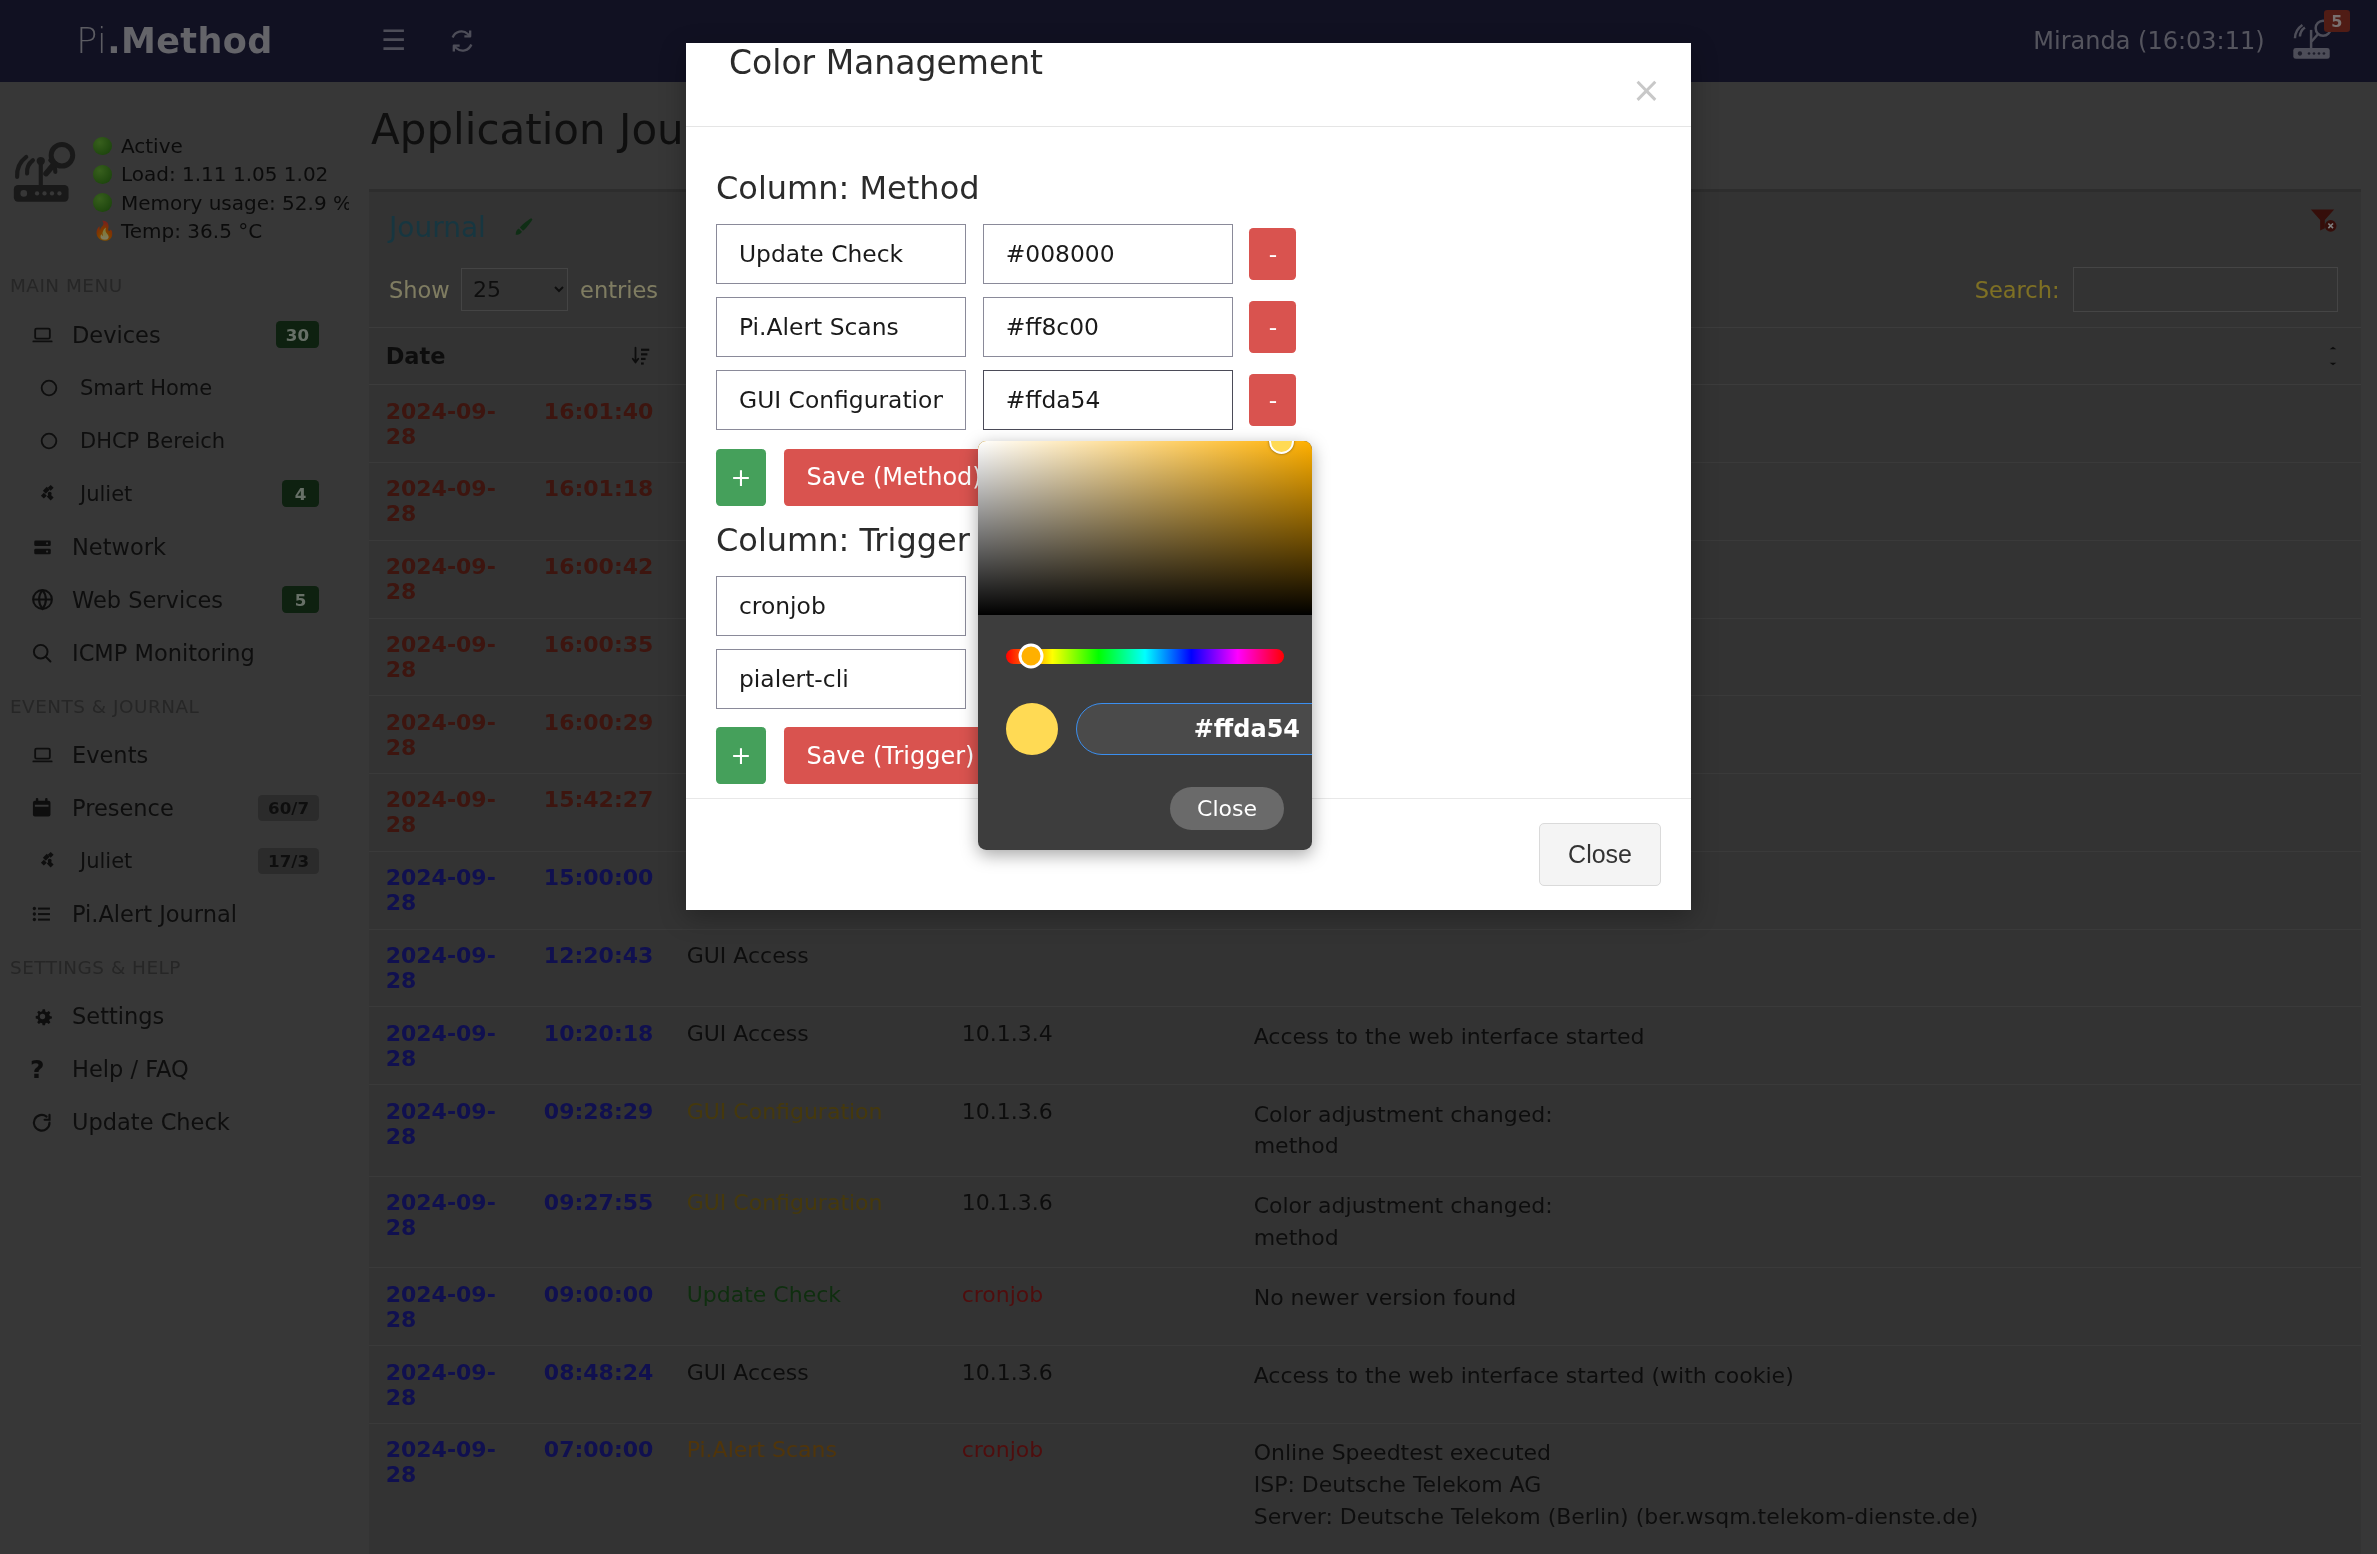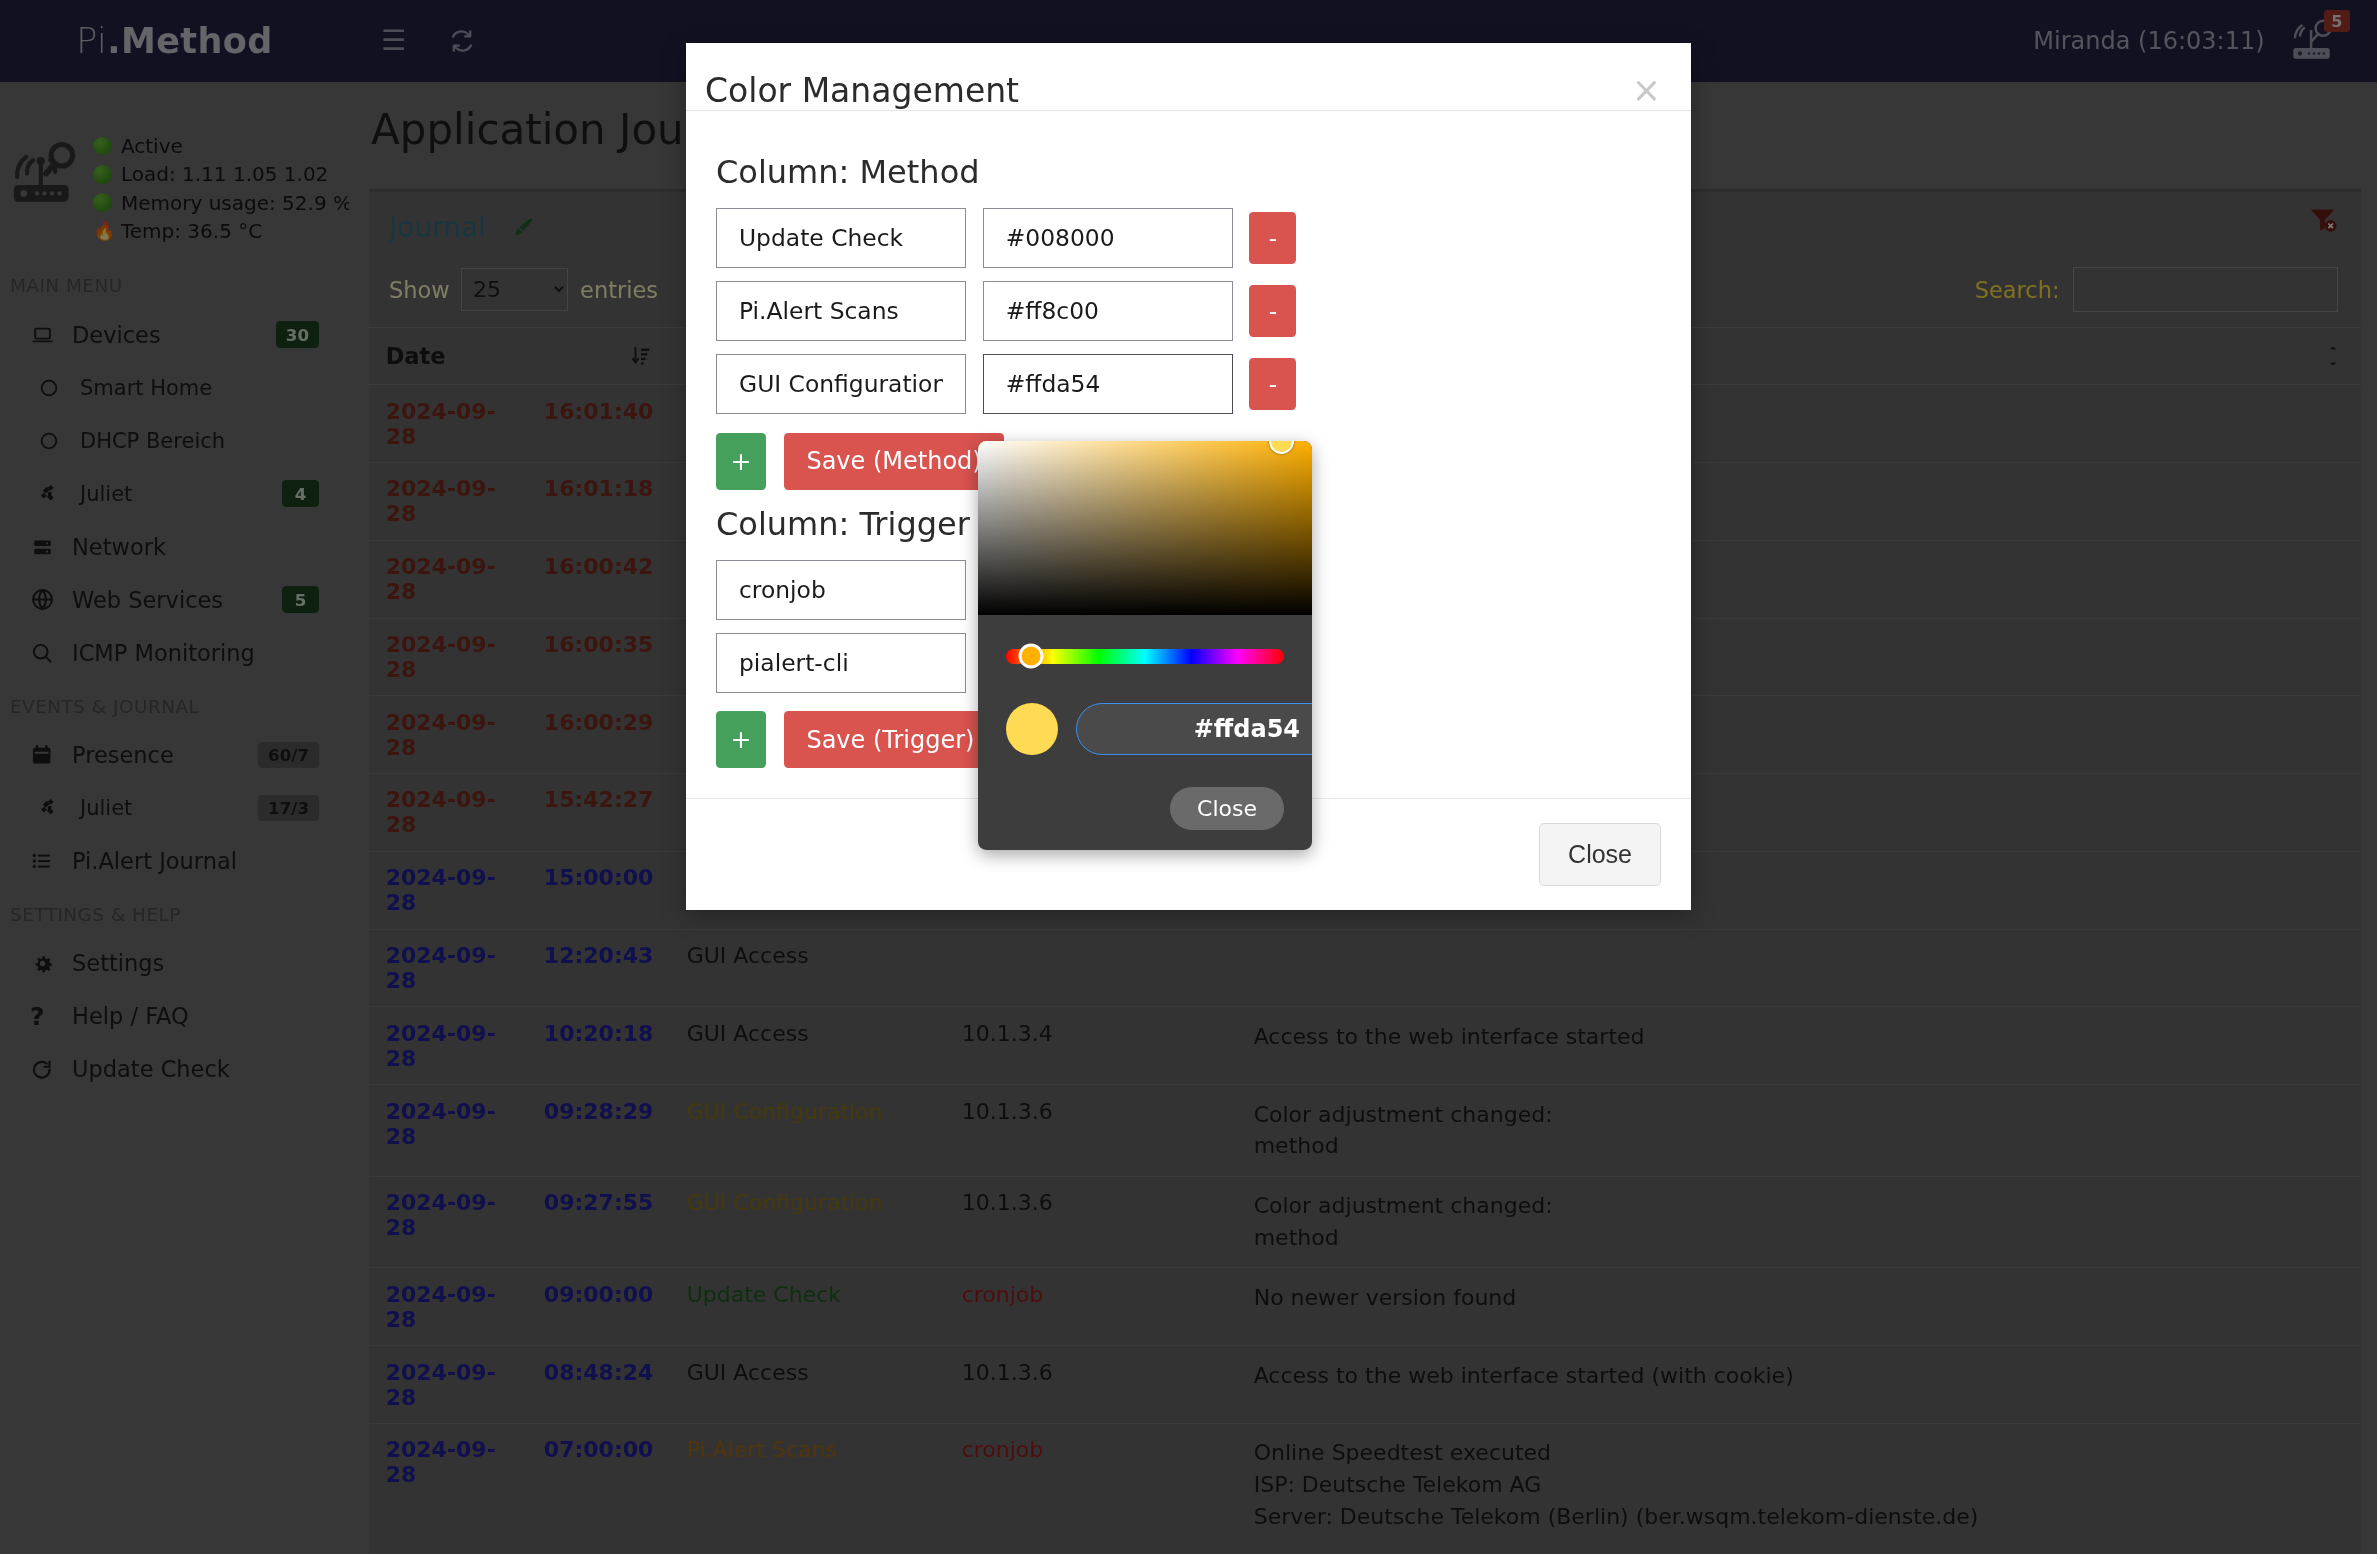--- a/index.html
+++ b/index.html
@@ -100,22 +100,22 @@
   .col-method { width: 275px; }
   .col-trigger { width: 292px; }
   .sort-ic { position: absolute; right: 18.4px; top: 50%; transform: translateY(-50%); font-size: 22px; }
   .cell-dt { display: flex; gap: 22px; font-weight: 700; }
   .multi { line-height: 1.45; }
   .modal {
     position: absolute; left: 686px; top: 43px; width: 1005px; height: 867px;
     background: #ffffff; z-index: 61; box-shadow: 0 6.7px 25px rgba(0,0,0,.3);
   }
   .modal-header {
-    height: 68px; border-bottom: 0.8px solid #e5e5e5; display: flex; align-items: flex-end;
-    padding: 0 19px; position: relative;
+    height: 84px; border-bottom: 0.8px solid #e5e5e5; display: flex; align-items: flex-start;
+    padding: 0 43px; position: relative;
   }
   .modal-title { font-size: 33px; color: #2b2b2b; font-weight: 400; }
   .modal-x { position: absolute; right: 30px; top: 30px; font-size: 35px; color: #c8c8c8; cursor: pointer; line-height: 1; }
   .modal-body { padding: 27px 30px 0 30px; position: relative; height: 659px; }
   .section-title { font-size: 32px; color: #2b2b2b; margin: 15px 0 16.7px; font-weight: 400; }
   .frow { display: flex; align-items: center; gap: 16.7px; margin-bottom: 13.4px; }
   .finput {
     height: 60px; border: 0.8px solid #8a8a99; background: #fff; font-size: 23.4px; color: #1a1a1a;
     padding: 0 22px; font-family: "DejaVu Sans", "Liberation Sans", sans-serif;
   }
@@ -321,20 +321,29 @@
           <div class="menu-item">
             <span class="mi-ic">
               <svg width="23.4" height="23.4" viewBox="0 0 24 24" fill="none" stroke="#1c1c1c" stroke-width="2">
                 <circle cx="11" cy="11" r="7"></circle>
                 <path d="M16.5 16.5L21 21" stroke-linecap="round"></path>
               </svg>
             </span>
             <span class="mi-label">ICMP Monitoring</span>
           </div>
           <div class="menu-head">EVENTS &amp; JOURNAL</div>
+          <div class="menu-item">
+            <span class="mi-ic">
+              <svg width="25" height="22" viewBox="0 0 24 24" fill="none" stroke="#1c1c1c" stroke-width="2">
+                <rect x="4" y="5" width="16" height="11" rx="1.5"></rect>
+                <path d="M2 19h20" stroke-linecap="round"></path>
+              </svg>
+            </span>
+            <span class="mi-label">Events</span>
+          </div>
           <div class="menu-item">
             <span class="mi-ic">
               <svg width="23.4" height="23.4" viewBox="0 0 24 24" fill="#1c1c1c">
                 <rect x="3" y="5" width="18" height="16" rx="2"></rect>
                 <rect x="6" y="2" width="2.5" height="5" rx="1"></rect>
                 <rect x="15.5" y="2" width="2.5" height="5" rx="1"></rect>
                 <rect x="5" y="9" width="14" height="2" fill="#6e6e6e"></rect>
               </svg>
             </span>
             <span class="mi-label">Presence</span>

